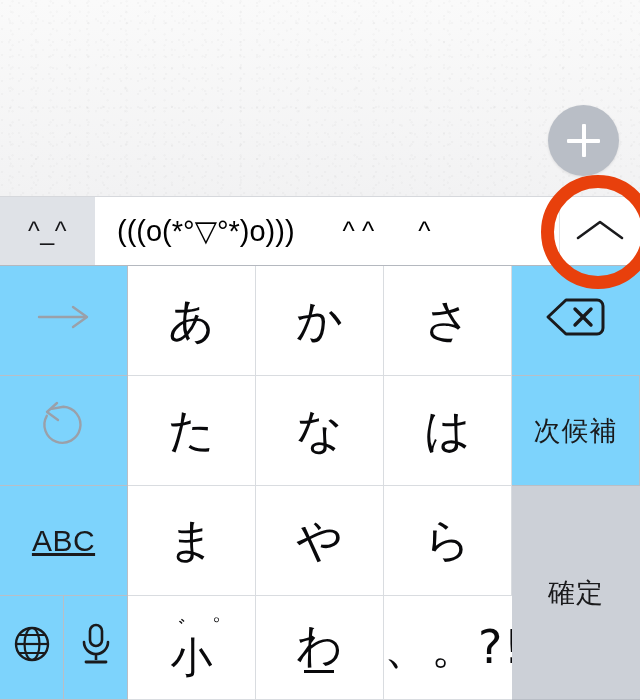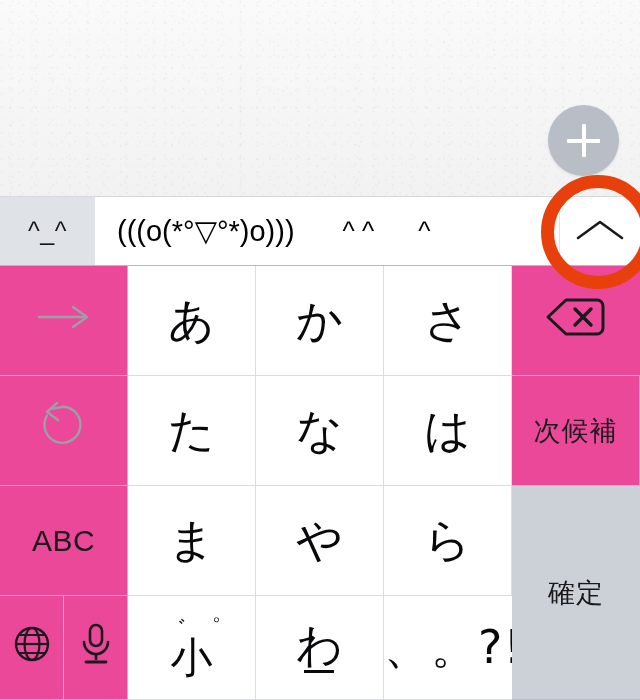--- a/index.html
+++ b/index.html
@@ -155,41 +155,41 @@
     box-sizing: border-box;
     display: flex;
     align-items: center;
     justify-content: center;
     border-right: 1px solid #b9bec6;
     border-bottom: 1px solid #b9bec6;
     position: relative;
   }
 
   .key.fn {
-    background: #ec4899;
+    background: #7dd3fc;
     color: #1a1a1c;
     font-size: 27px;
   }
   .key.fn.dim { color: #9aa0a9; }
 
   .key.char {
     background: #ffffff;
     color: #09090b;
     font-size: 46px;
     border-right: 1px solid #d9dce0;
     border-bottom: 1px solid #d9dce0;
     font-family: "DejaVu Sans", "Liberation Sans", sans-serif;
   }
 
   .key.w-side   { flex: 0 0 128px; }
   .key.w-half   { flex: 0 0 64px; }
   .key.w-char   { flex: 0 0 128px; }
   .key.w-right  { flex: 0 0 128px; }
 
-  .key.abc { font-size: 30px; letter-spacing: 0.5px; }
+  .key.abc { font-size: 30px; letter-spacing: 0.5px; text-decoration: underline; }
   .key.next-cand { font-size: 27px; letter-spacing: 1px; }
 
   
   .key-confirm {
     position: absolute;
     left: 512px;
     top: 220px;
     width: 128px;
     height: 214px;
     box-sizing: border-box;

